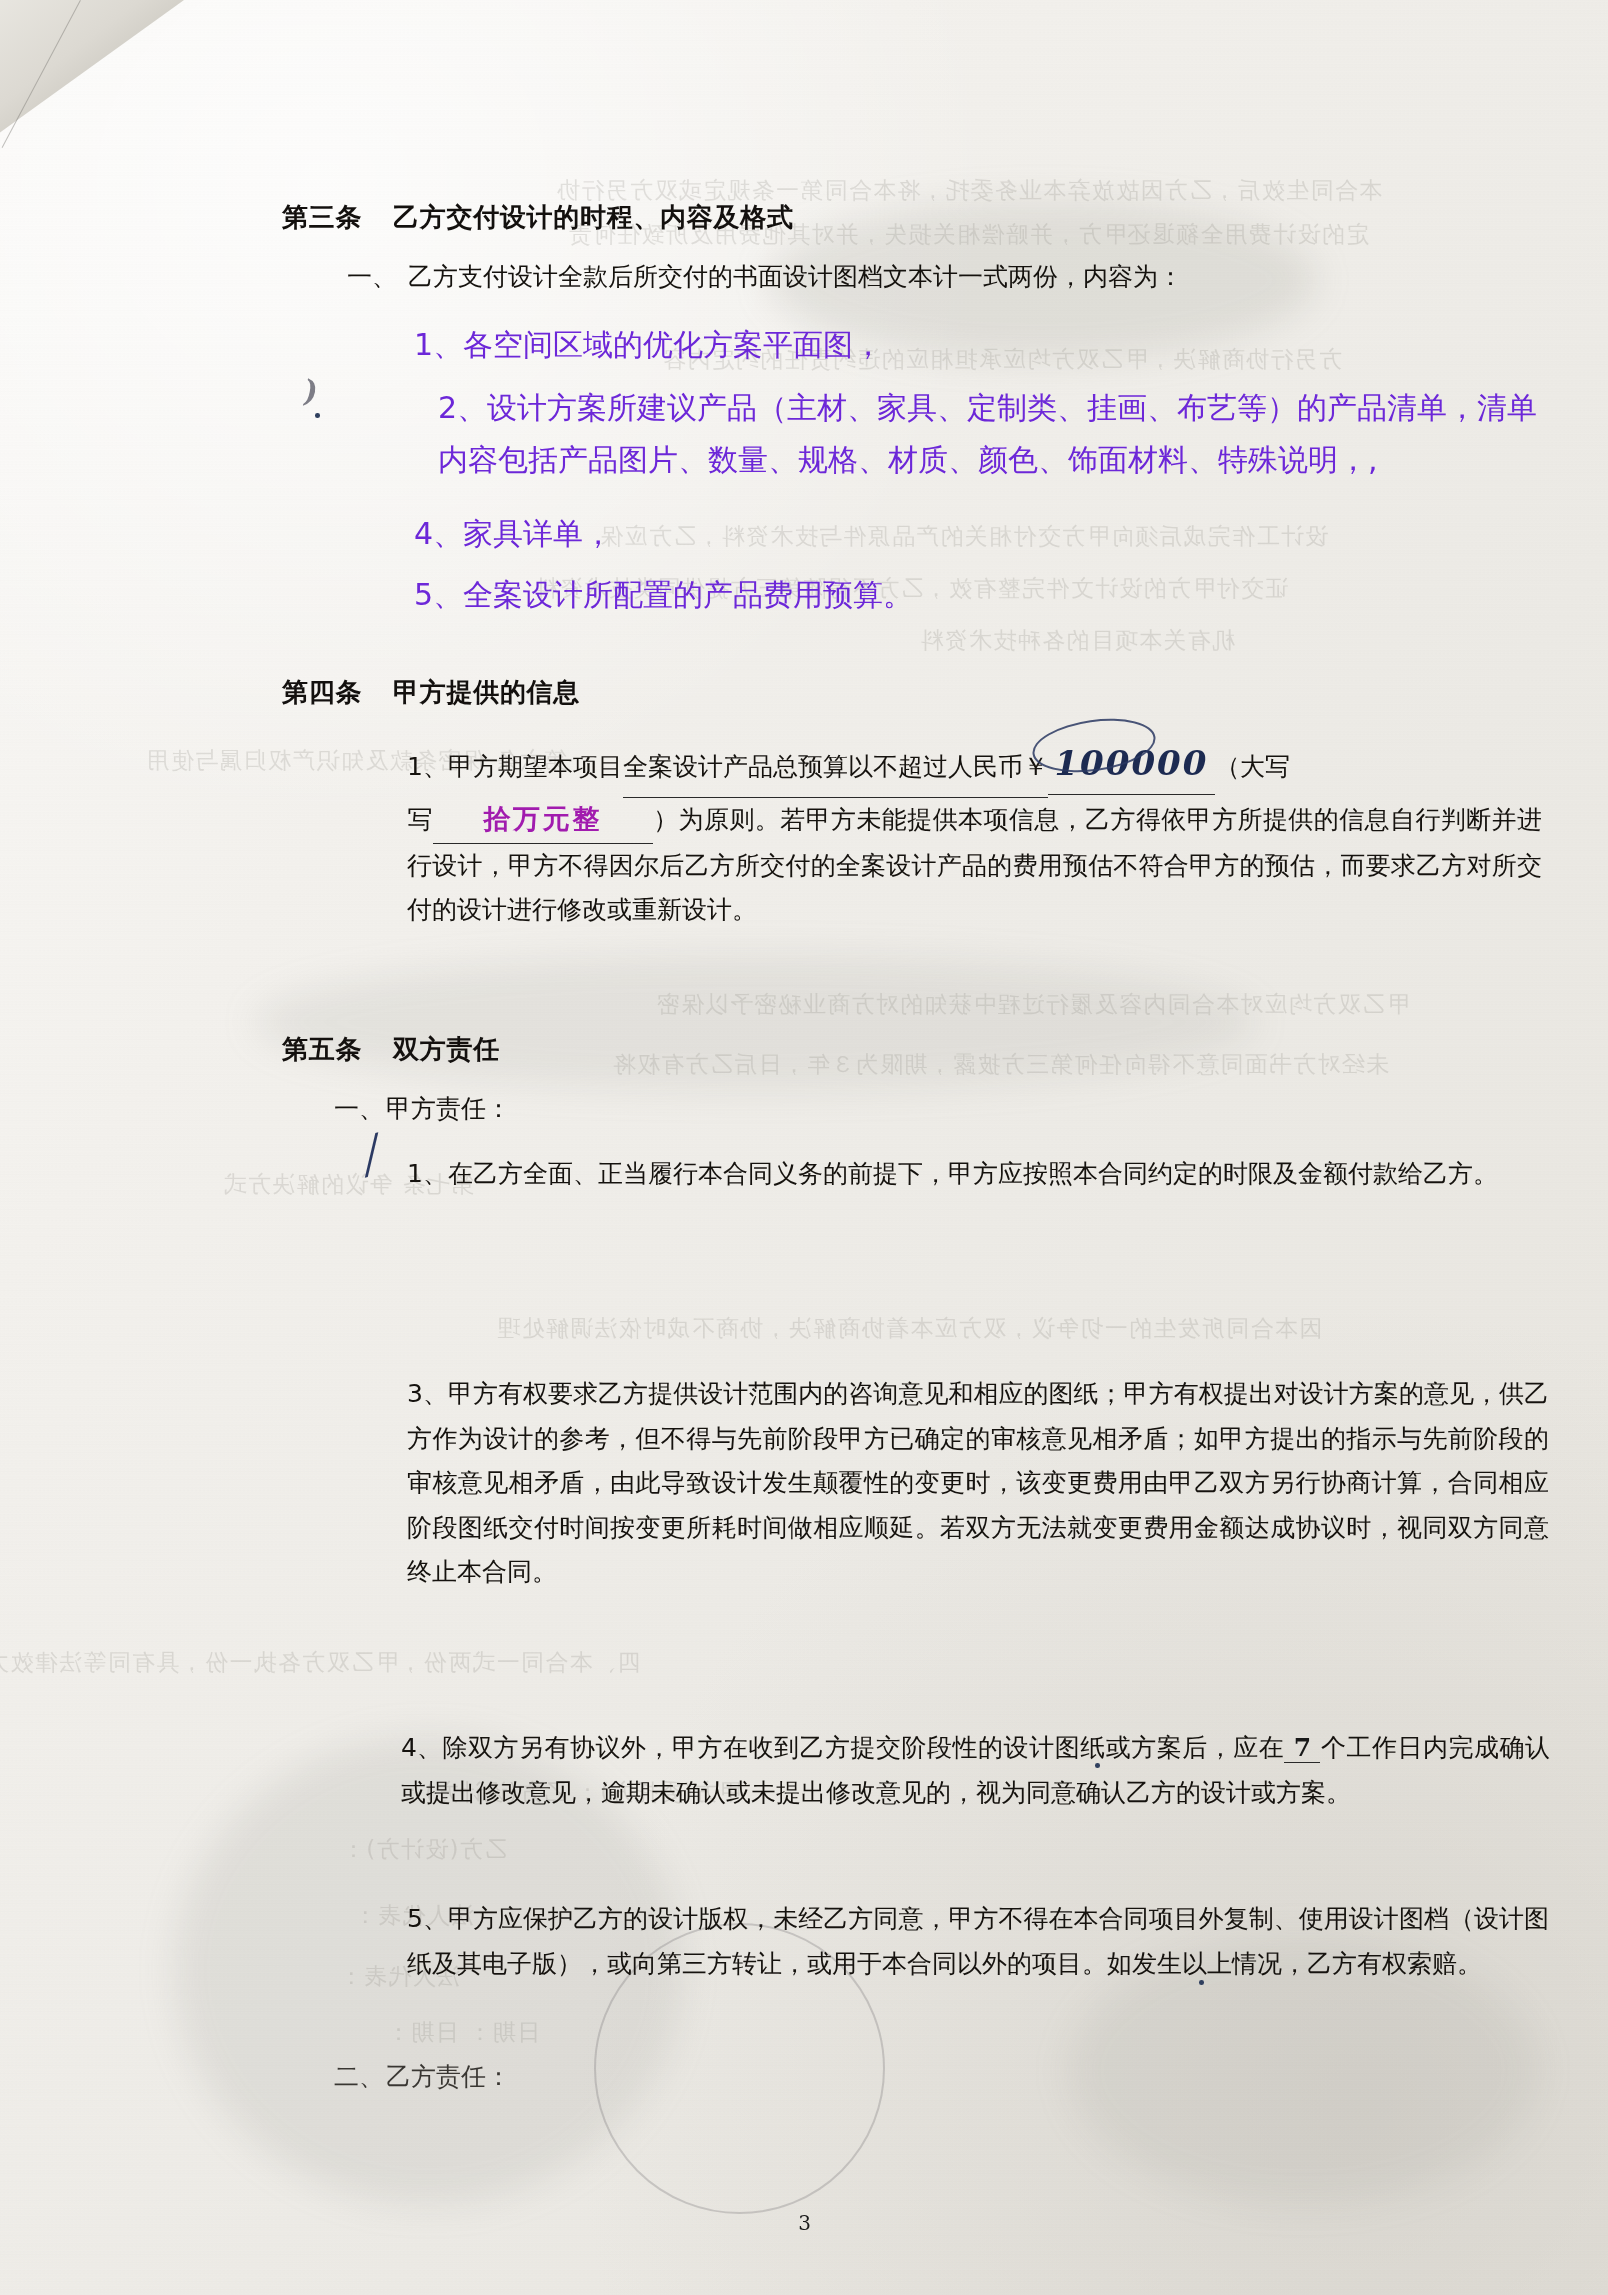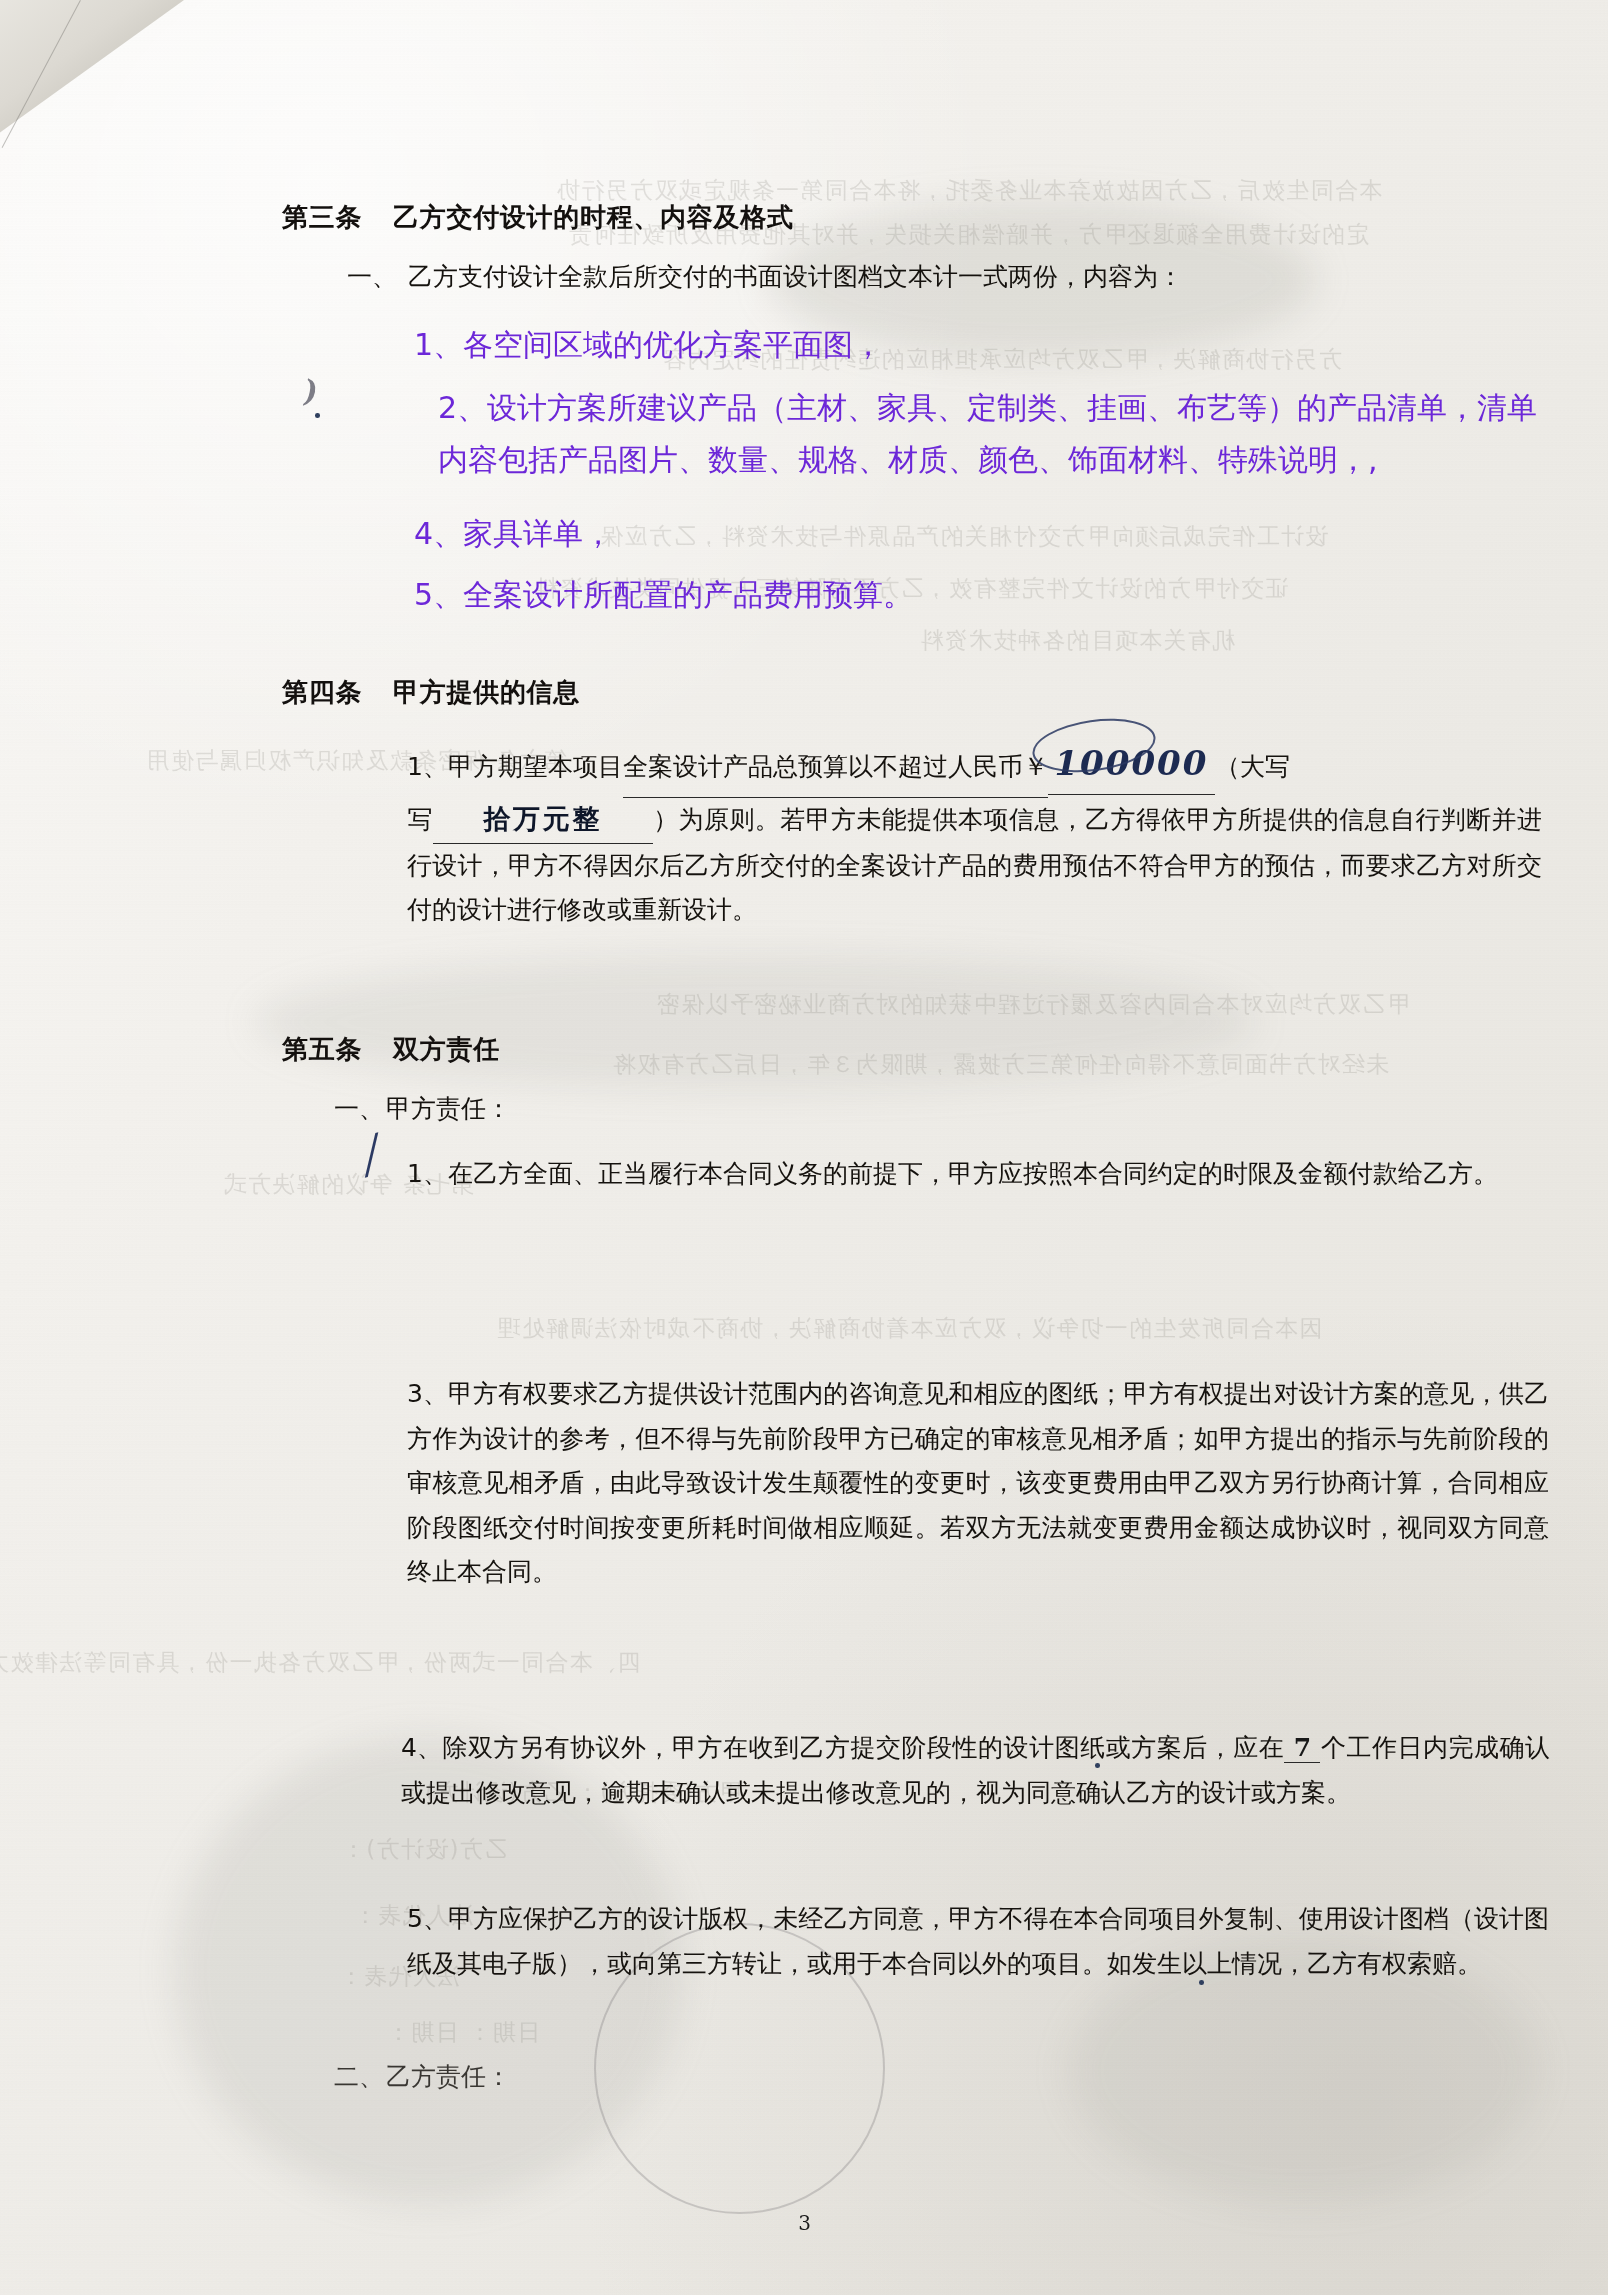--- a/index.html
+++ b/index.html
@@ -126,21 +126,21 @@
   
   .ink {
     font-family: "DejaVu Serif", "Liberation Serif", serif;
     color: #1d2b52;
     font-style: italic;
     font-weight: bold;
     letter-spacing: 2px;
   }
   .ink-cn {
     font-family: "DejaVu Sans", "Liberation Sans", sans-serif;
-    color: #0f172a;
+    color: #a21caf;
     font-weight: bold;
     letter-spacing: 2.7px;
     font-style: normal;
   }
   .ink-num {
     font-family: "DejaVu Serif", "Liberation Serif", serif;
     color: #1a1a1a;
     font-weight: bold;
   }
   .ink-blank {

